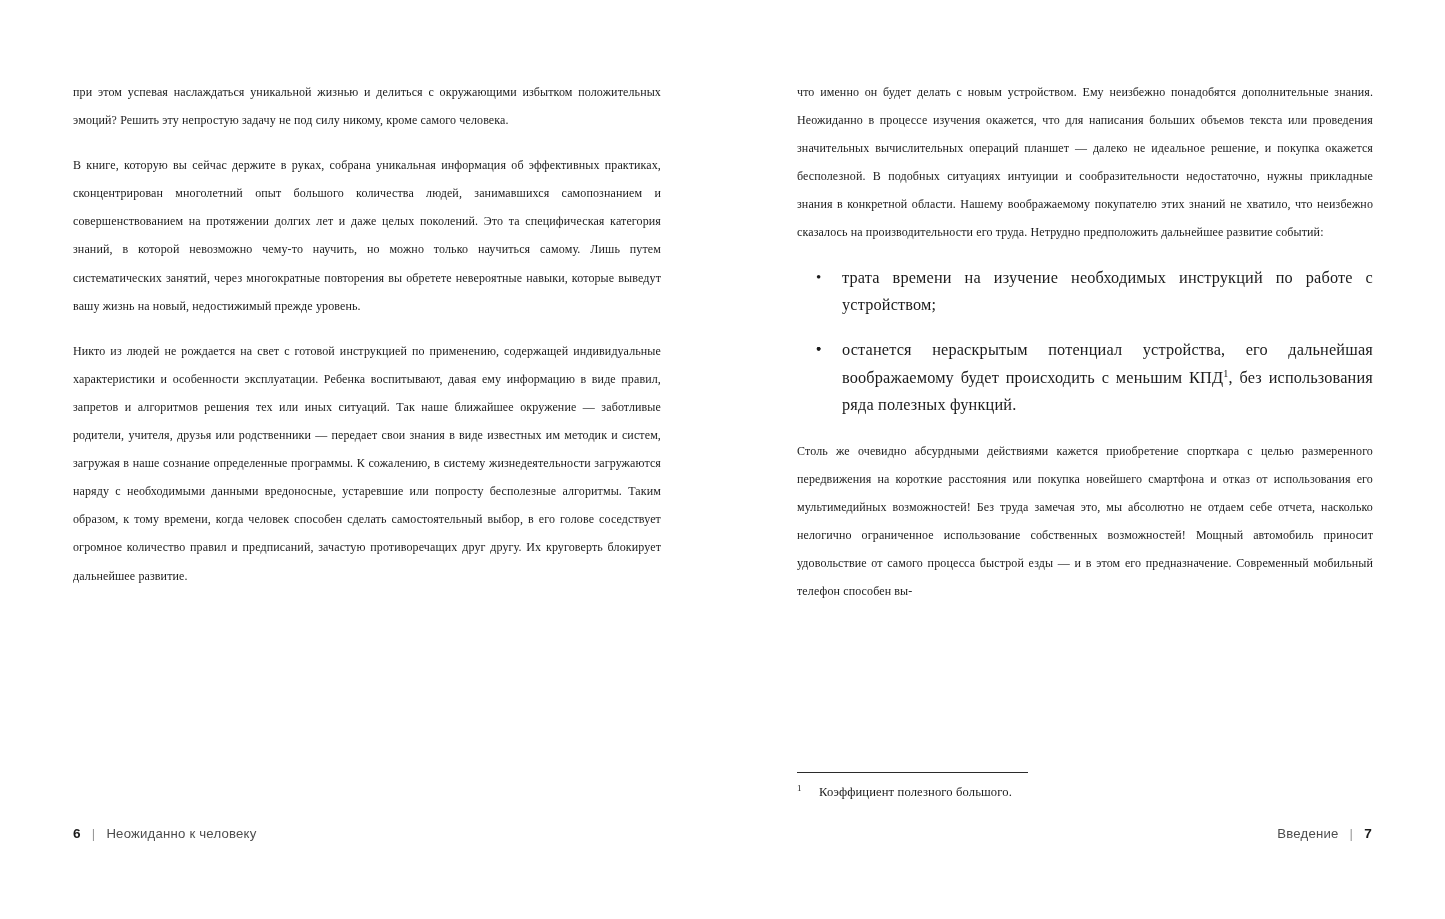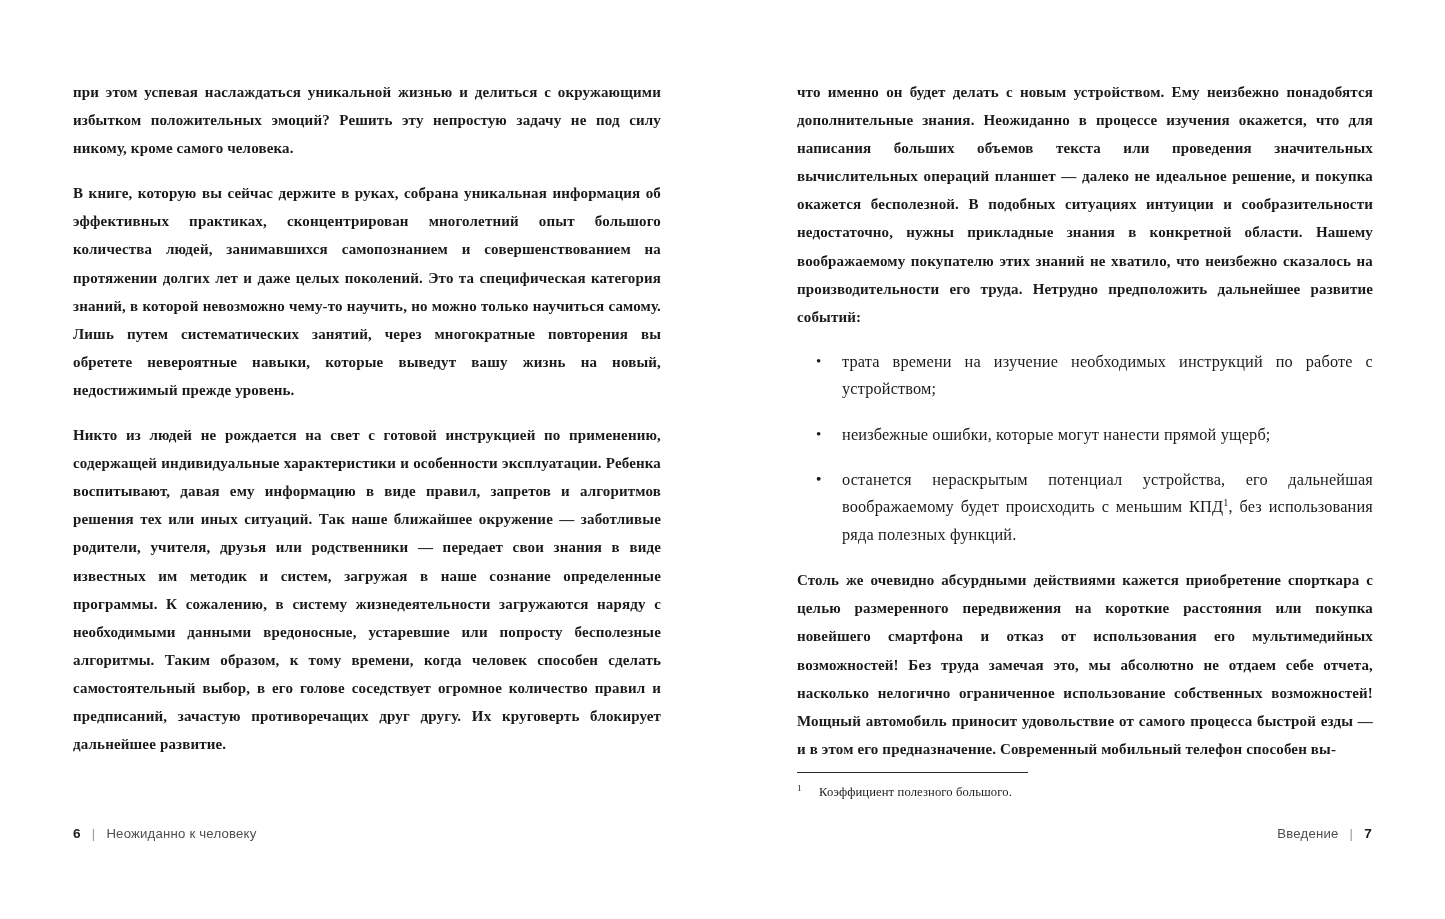--- a/index.html
+++ b/index.html
@@ -30,27 +30,26 @@
   .textblock {
     position: absolute;
     top: 78px;
   }
   .page.left .textblock  { left: 73px;  width: 588px; }
   .page.right .textblock { left: 74px;  width: 576px; }
 
   
   p.para {
     margin: 0 0 17px 0;
-    font-size: 15px;
+    font-size: 12px;
     line-height: 28.1px;
     text-align: justify;
     text-justify: inter-word;
     hyphens: manual;
     letter-spacing: 0.01em;
-    font-weight: bold;
   }
   p.para:last-child { margin-bottom: 0; }
 
   
   ul.bullets {
     margin: 14px 0 18px 0;
     padding: 0;
     list-style: none;
   }
   ul.bullets li {
@@ -156,21 +155,20 @@
     <div class="textblock">
       <p class="para">что именно он будет делать с новым устройством. Ему неизбежно понадобятся дополнительные знания. Неожиданно в процессе изучения окажется, что для написания больших объемов текста или проведения значительных вычислительных операций планшет — далеко не идеальное решение, и покупка окажется бесполезной. В подобных ситуациях интуиции и сообразительности недостаточно, нужны прикладные знания в конкретной области. Нашему воображаемому покупателю этих знаний не хватило, что неизбежно сказалось на производительности его труда. Нетрудно предположить дальнейшее развитие событий:</p>
 
       <ul class="bullets">
         <li>
           <span class="dot">•</span>
           <span>трата времени на изучение необходимых инструкций по работе с устройством;</span>
         </li>
         <li>
           <span class="dot">•</span>
-          <span>неизбежные ошибки, которые могут нанести прямой ущерб;</span>
         </li>
         <li>
           <span class="dot">•</span>
         </li>
         <li>
           <span class="dot">•</span><span>останется нераскрытым потенциал устройства, его дальнейшая воображаемому будет происходить с меньшим КПД</span><sup class="fnref">1</sup><span>, без использования ряда полезных функций.</span>
         </li>
       </ul>
 
       <p class="para">Столь же очевидно абсурдными действиями кажется приобретение спорткара с целью размеренного передвижения на короткие расстояния или покупка новейшего смартфона и отказ от использования его мультимедийных возможностей! Без труда замечая это, мы абсолютно не отдаем себе отчета, насколько нелогично ограниченное использование собственных возможностей! Мощный автомобиль приносит удовольствие от самого процесса быстрой езды — и в этом его предназначение. Современный мобильный телефон способен вы-</p>

